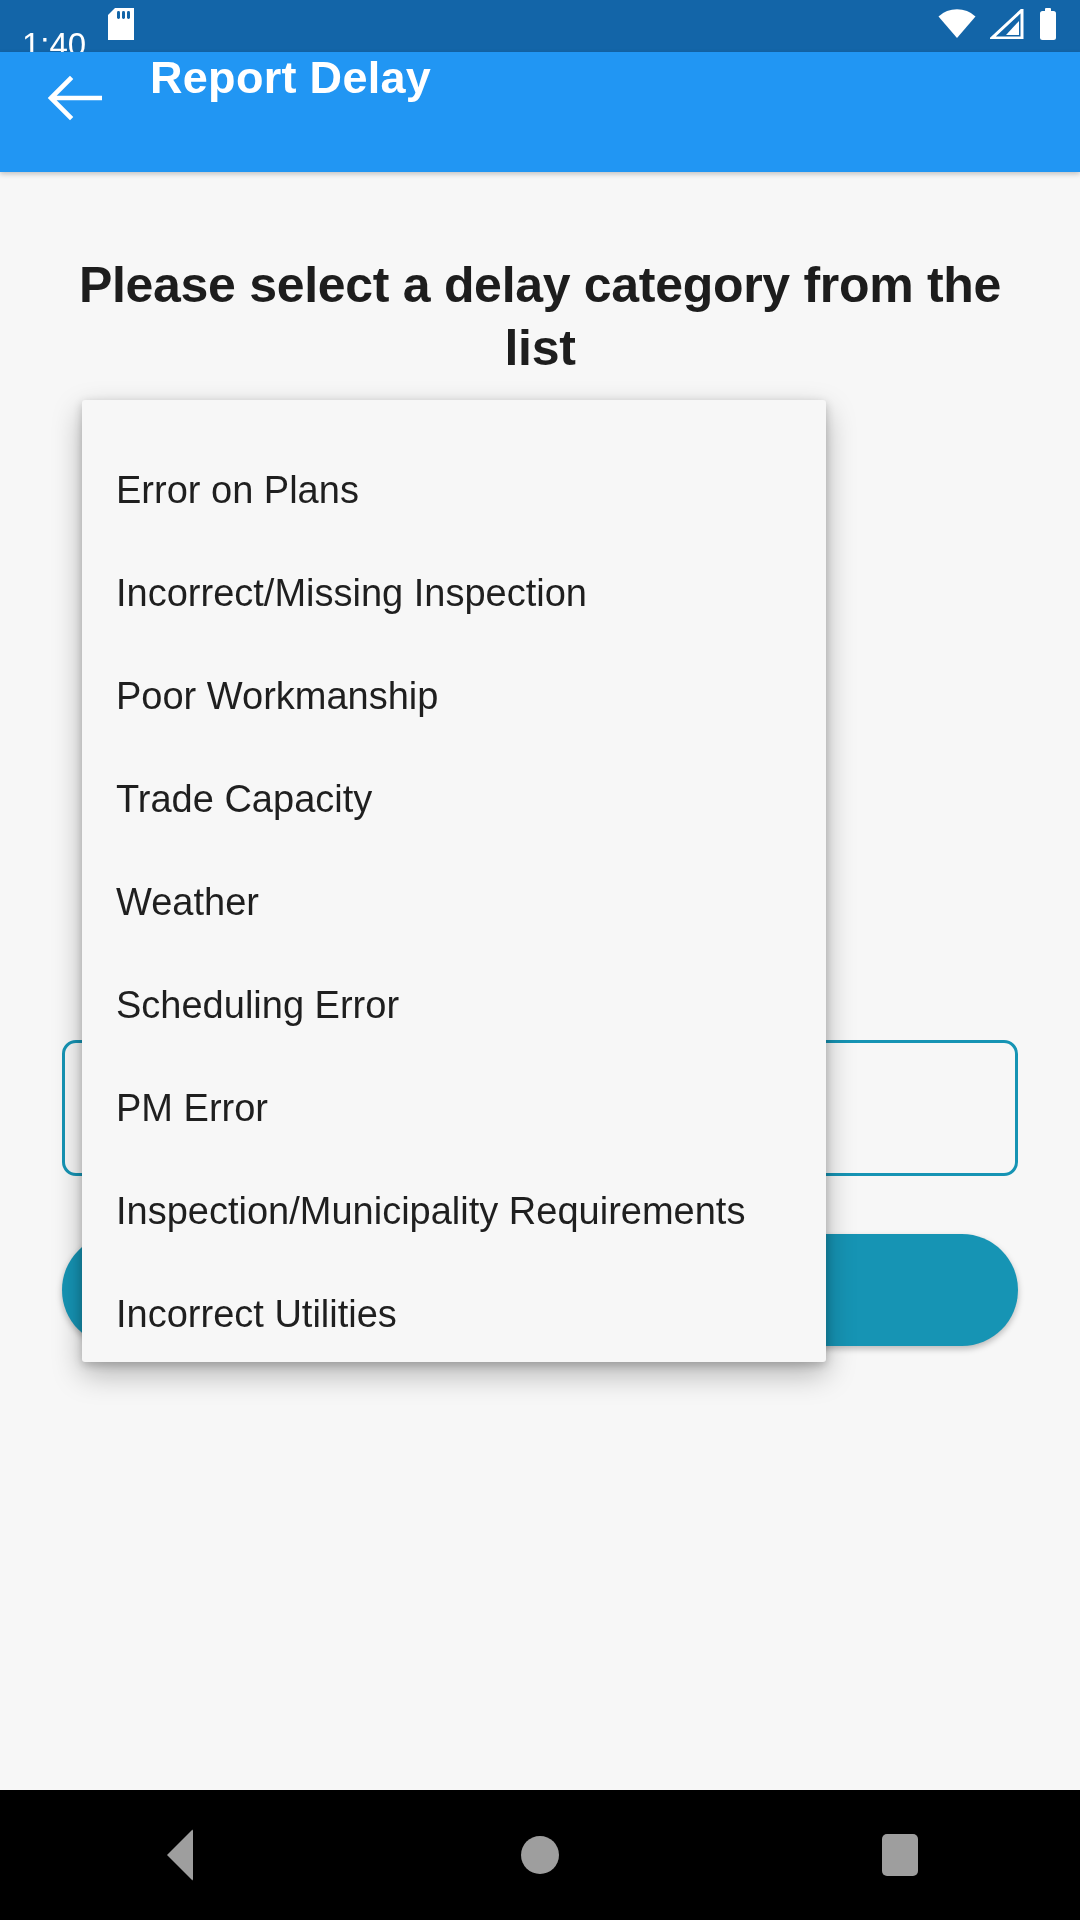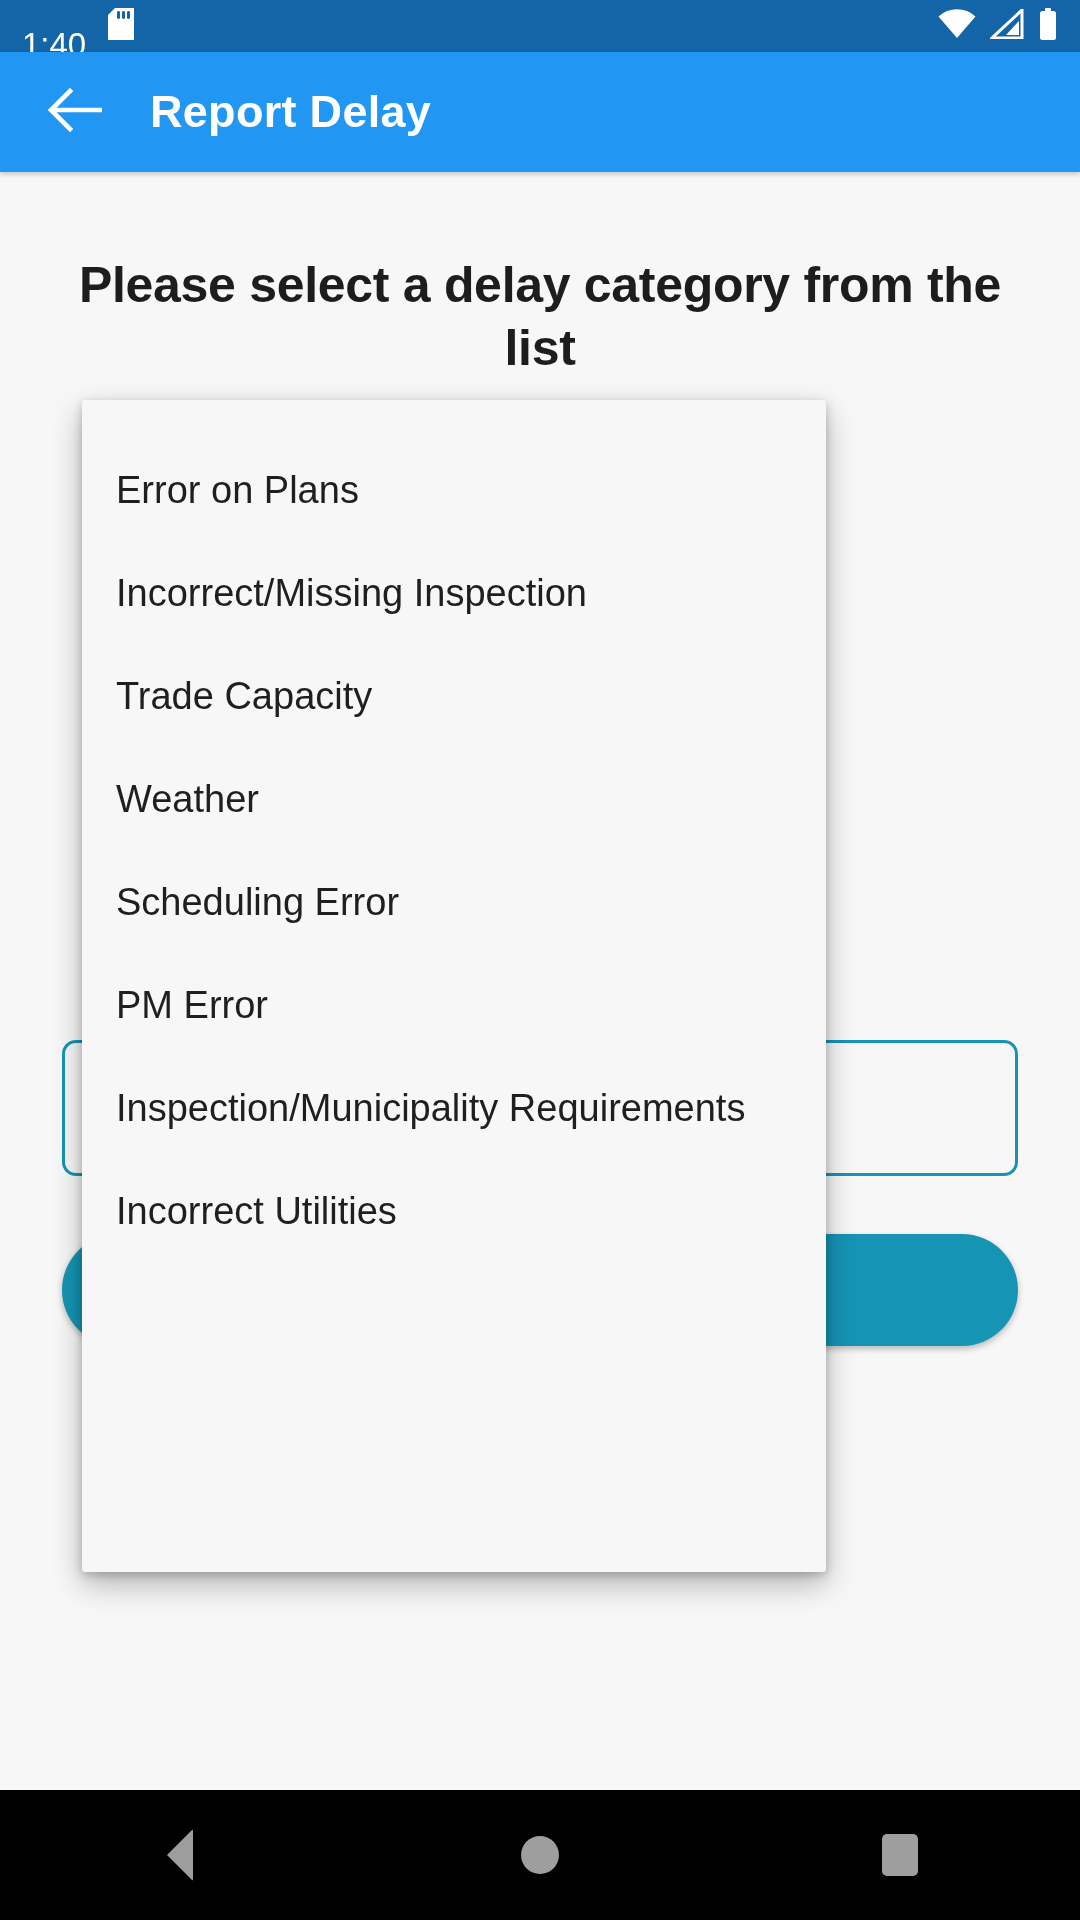--- a/index.html
+++ b/index.html
@@ -54,21 +54,20 @@
   .sicon { display: block; }
 
   
   #app-bar {
     position: absolute;
     left: 0; top: 52px;
     width: 1080px;
     height: 120px;
     background: #2196f3;
     display: flex;
-    align-items: center;
     box-shadow: 0 2px 5px rgba(0,0,0,0.22);
     z-index: 5;
   }
   #back-button {
     width: 96px;
     height: 96px;
     margin-left: 26px;
     display: flex;
     align-items: center;
     justify-content: center;
@@ -130,21 +129,21 @@
     background: #1694b4;
     box-shadow: 0 3px 6px rgba(0,0,0,0.25);
   }
 
   
   #category-dialog {
     position: absolute;
     left: 82px;
     top: 400px;
     width: 744px;
-    height: 1172px;
+    height: 962px;
     background: #f7f7f7;
     border-radius: 3px;
     box-shadow: 0 12px 30px rgba(0,0,0,0.28),
                 0 3px 10px rgba(0,0,0,0.20);
     z-index: 10;
     overflow: hidden;
   }
   #category-list {
     position: absolute;
     left: 0;
@@ -268,20 +267,23 @@
   <div id="category-dialog">
     <div id="category-list">
 
       <div class="category-item">
         <span class="category-item-label">Error on Plans</span>
       </div>
       <div class="category-item">
         <span class="category-item-label">Incorrect/Missing Inspection</span>
       </div>
       <div class="category-item">
+        <span class="category-item-label">Poor Workmanship</span>
+      </div>
+      <div class="category-item">
         <span class="category-item-label">Trade Capacity</span>
       </div>
       <div class="category-item">
         <span class="category-item-label">Weather</span>
       </div>
       <div class="category-item">
         <span class="category-item-label">Scheduling Error</span>
       </div>
       <div class="category-item">
         <span class="category-item-label">PM Error</span>

